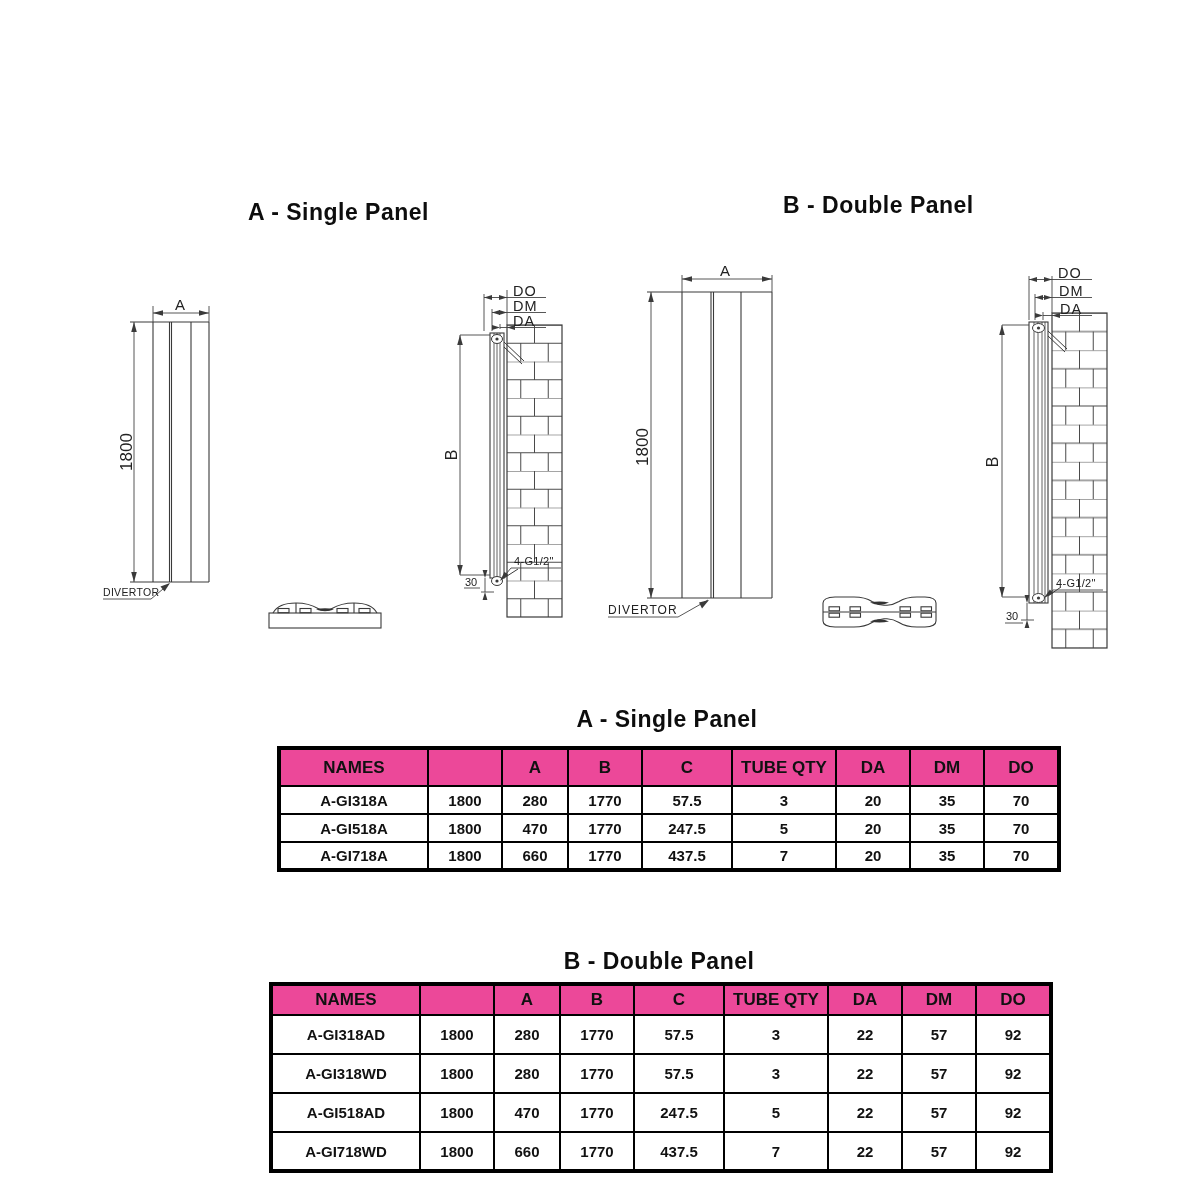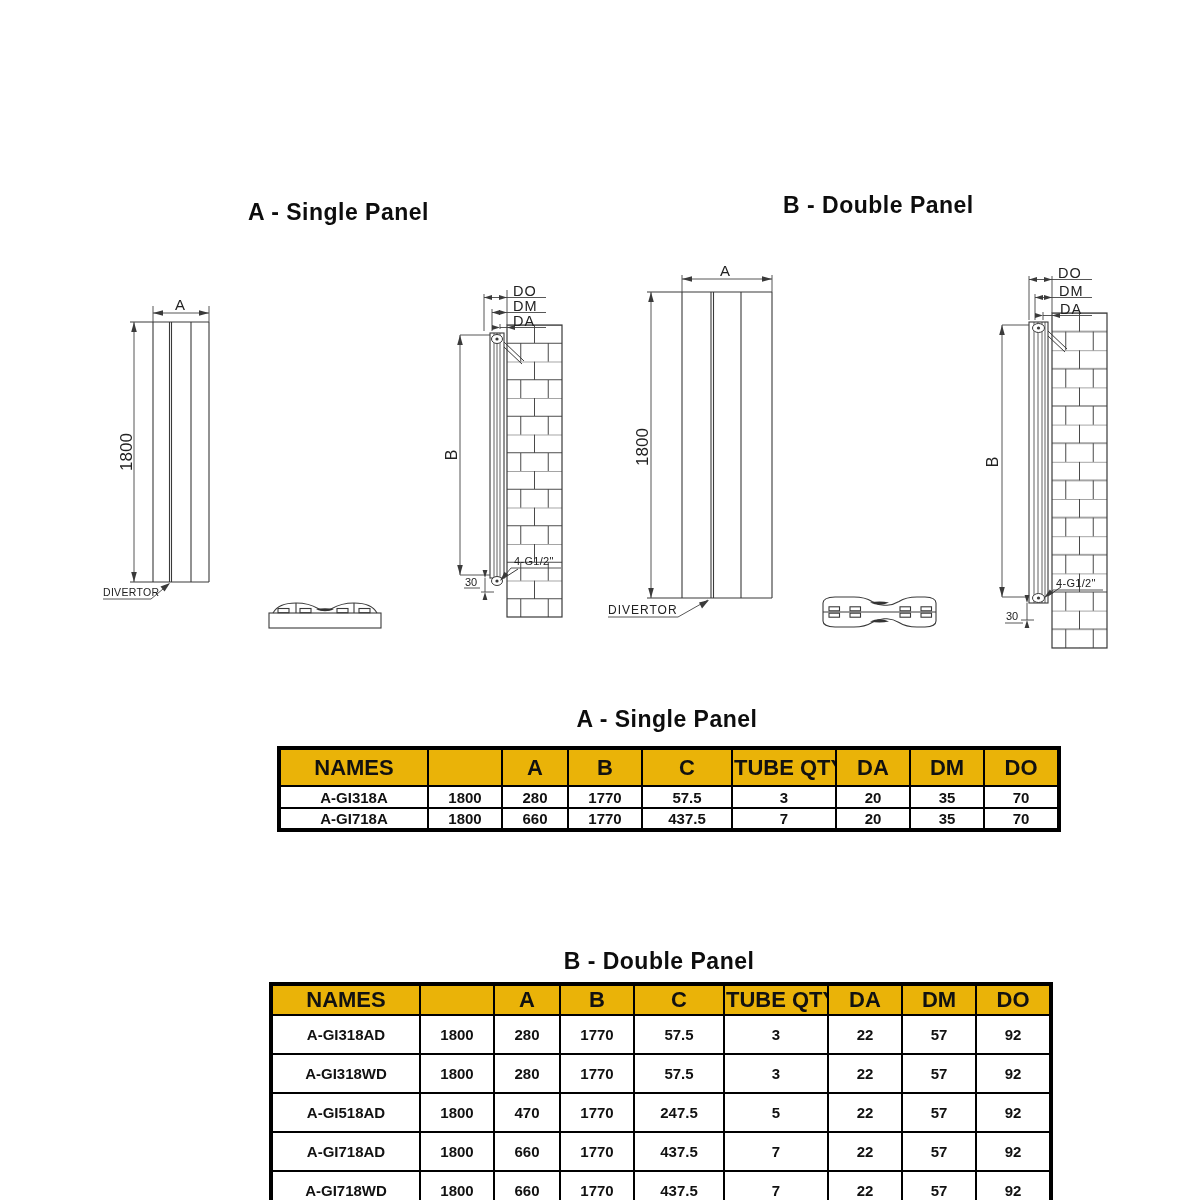--- a/index.html
+++ b/index.html
@@ -7,24 +7,24 @@
           font-family:"Liberation Sans",sans-serif;color:#111;margin-left:44px;}
   .draw-title{position:absolute;font-size:23px;font-weight:700;letter-spacing:.5px;color:#0d0d0d;white-space:nowrap;}
   .drawing{position:absolute;}
   svg text{font-family:"Liberation Sans",sans-serif;fill:#222;}
   .table-wrap{position:absolute;}
   .tbl-title{font-size:23px;font-weight:700;text-align:center;letter-spacing:.5px;color:#0d0d0d;}
   table.spec{border-collapse:collapse;table-layout:fixed;width:780px;background:#fff;
              border:4px solid #000;}
   table.spec th,table.spec td{border:2px solid #000;text-align:center;vertical-align:middle;
              font-weight:700;overflow:hidden;white-space:nowrap;}
-  table.spec th{background:#eab308;font-size:22px;}
+  table.spec th{background:#ec4899;font-size:17px;}
   table.spec td{font-size:15px;}
   .t-single thead tr{height:38px;}
-  .t-single tbody tr{height:22px;}
+  .t-single tbody tr{height:28px;}
   .t-double thead tr{height:31px;}
   .t-double tbody tr{height:39px;}
 </style>
 </head>
 <body>
 
 <div class="canvas">
 
   <div class="draw-title" style="left:204px;top:199px">A - Single Panel</div>
   <div class="draw-title" style="left:739px;top:192px">B - Double Panel</div>
@@ -228,20 +228,31 @@
             <td>1800</td>
             <td>280</td>
             <td>1770</td>
             <td>57.5</td>
             <td>3</td>
             <td>20</td>
             <td>35</td>
             <td>70</td>
           </tr>
           <tr>
+            <td>A-GI518A</td>
+            <td>1800</td>
+            <td>470</td>
+            <td>1770</td>
+            <td>247.5</td>
+            <td>5</td>
+            <td>20</td>
+            <td>35</td>
+            <td>70</td>
+          </tr>
+          <tr>
             <td>A-GI718A</td>
             <td>1800</td>
             <td>660</td>
             <td>1770</td>
             <td>437.5</td>
             <td>7</td>
             <td>20</td>
             <td>35</td>
             <td>70</td>
           </tr>
@@ -304,38 +315,27 @@
             <td>1800</td>
             <td>470</td>
             <td>1770</td>
             <td>247.5</td>
             <td>5</td>
             <td>22</td>
             <td>57</td>
             <td>92</td>
           </tr>
           <tr>
-            <td>A-GI718AD</td>
+            <td>A-GI718WD</td>
             <td>1800</td>
             <td>660</td>
             <td>1770</td>
             <td>437.5</td>
             <td>7</td>
             <td>22</td>
             <td>57</td>
             <td>92</td>
           </tr>
-          <tr>
-            <td>A-GI718WD</td>
-            <td>1800</td>
-            <td>660</td>
-            <td>1770</td>
-            <td>437.5</td>
-            <td>7</td>
-            <td>22</td>
-            <td>57</td>
-            <td>92</td>
-          </tr>
         </tbody>
     </table>
   </div>
 
 </div>
 
 </body></html>

